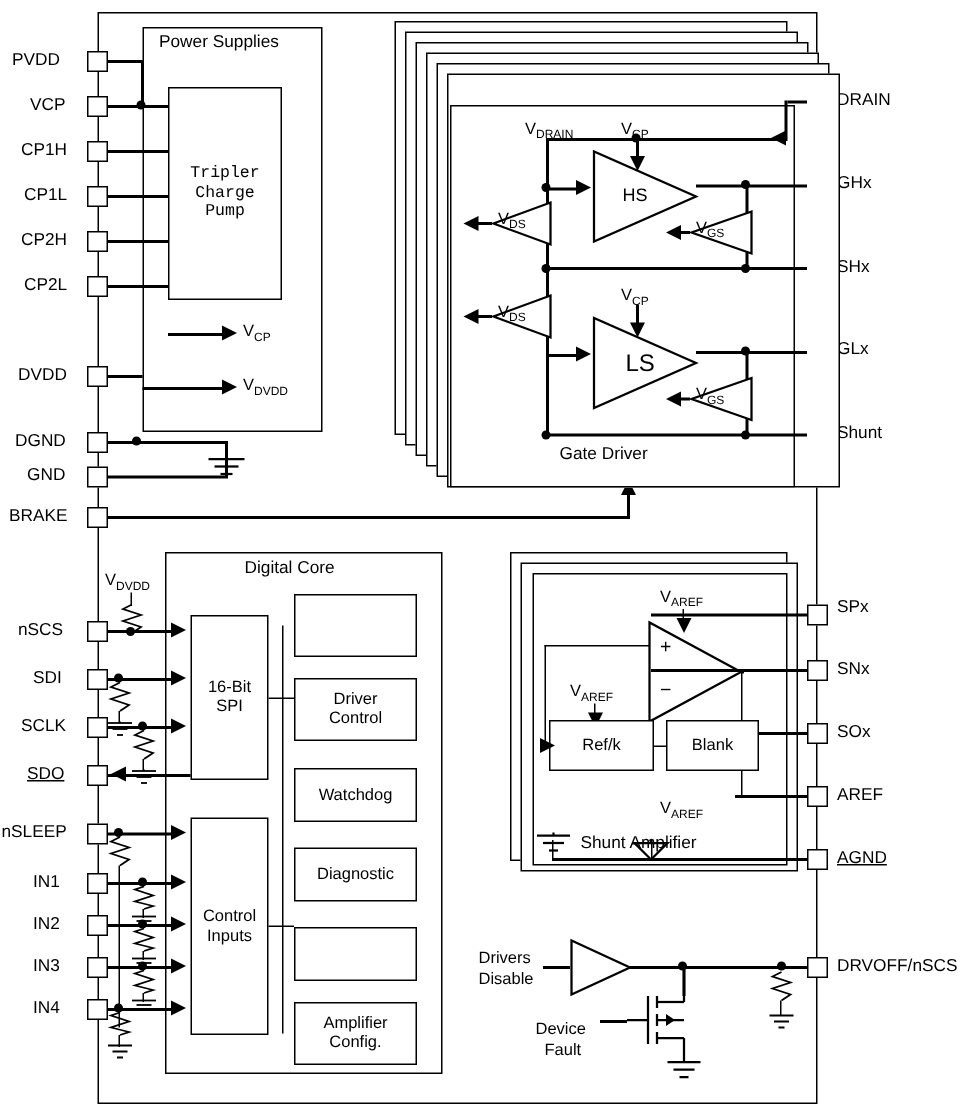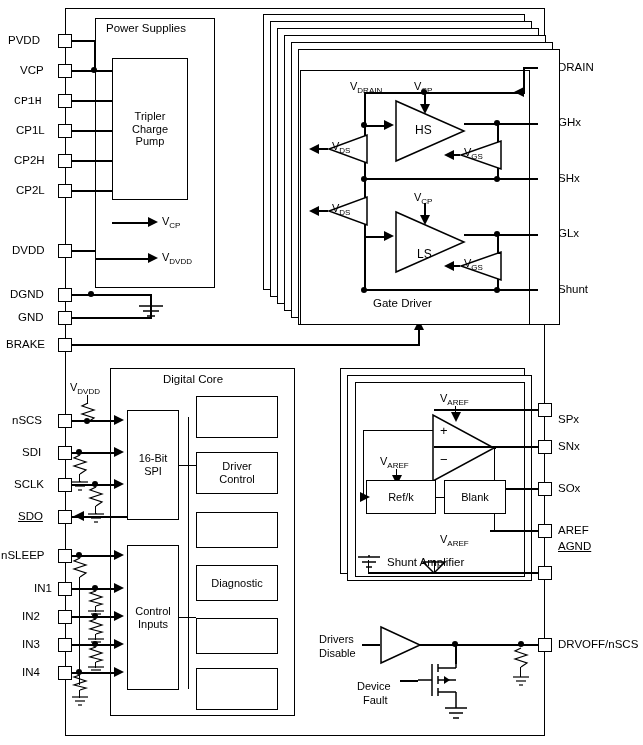--- a/index.html
+++ b/index.html
@@ -31,21 +31,21 @@
   <div class="box" style="left:65px;top:8px;width:480px;height:728px;"></div>
 
   <div>
     <div class="pin" style="left:58px;top:34px;"></div>
     <div class="pinlbl" style="left:8px;top:34px;">PVDD</div>
 
     <div class="pin" style="left:58px;top:64px;"></div>
     <div class="pinlbl" style="left:20px;top:64px;">VCP</div>
 
     <div class="pin" style="left:58px;top:94px;"></div>
-    <div class="pinlbl" style="left:14px;top:94px;font-family:Liberation Mono, monospace;">CP1H</div>
+    <div class="pinlbl" style="left:14px;top:94px;">CP1H</div>
 
     <div class="pin" style="left:58px;top:124px;"></div>
     <div class="pinlbl" style="left:16px;top:124px;">CP1L</div>
 
     <div class="pin" style="left:58px;top:154px;"></div>
     <div class="pinlbl" style="left:14px;top:154px;">CP2H</div>
 
     <div class="pin" style="left:58px;top:184px;"></div>
     <div class="pinlbl" style="left:16px;top:184px;">CP2L</div>
 
@@ -70,21 +70,21 @@
     <div class="pin" style="left:58px;top:478px;"></div>
     <div class="pinlbl" style="left:14px;top:478px;">SCLK</div>
 
     <div class="pin" style="left:58px;top:510px;"></div>
     <div class="pinlbl" style="left:18px;top:510px;text-decoration:underline;">SDO</div>
 
     <div class="pin" style="left:58px;top:549px;"></div>
     <div class="pinlbl" style="left:1px;top:549px;">nSLEEP</div>
 
     <div class="pin" style="left:58px;top:582px;"></div>
-    <div class="pinlbl" style="left:22px;top:582px;margin-left:12px;">IN1</div>
+    <div class="pinlbl" style="left:22px;top:582px;">IN1</div>
 
     <div class="pin" style="left:58px;top:610px;"></div>
     <div class="pinlbl" style="left:22px;top:610px;">IN2</div>
 
     <div class="pin" style="left:58px;top:638px;"></div>
     <div class="pinlbl" style="left:22px;top:638px;">IN3</div>
 
     <div class="pin" style="left:58px;top:666px;"></div>
     <div class="pinlbl" style="left:22px;top:666px;">IN4</div>
   </div>
@@ -99,44 +99,44 @@
     <div class="pin" style="left:538px;top:172px;"></div>
     <div class="pinlbl" style="left:558px;top:172px;">SHx</div>
 
     <div class="pin" style="left:538px;top:227px;"></div>
     <div class="pinlbl" style="left:558px;top:227px;">GLx</div>
 
     <div class="pin" style="left:538px;top:283px;"></div>
     <div class="pinlbl" style="left:558px;top:283px;">Shunt</div>
 
     <div class="pin" style="left:538px;top:403px;"></div>
-    <div class="pinlbl" style="left:558px;top:413px;">SPx</div>
+    <div class="pinlbl" style="left:558px;top:399px;">SPx</div>
 
     <div class="pin" style="left:538px;top:440px;"></div>
     <div class="pinlbl" style="left:558px;top:440px;">SNx</div>
 
     <div class="pin" style="left:538px;top:482px;"></div>
     <div class="pinlbl" style="left:558px;top:482px;">SOx</div>
 
     <div class="pin" style="left:538px;top:524px;"></div>
     <div class="pinlbl" style="left:558px;top:524px;">AREF</div>
 
     <div class="pin" style="left:538px;top:566px;"></div>
-    <div class="pinlbl" style="left:558px;top:540px;text-decoration:underline;">AGND</div>
+    <div class="pinlbl" style="left:558px;top:566px;text-decoration:underline;">AGND</div>
 
     <div class="pin" style="left:538px;top:638px;"></div>
     <div class="pinlbl" style="left:558px;top:638px;">DRVOFF/nSCS</div>
   </div>
 
   <div class="box thin" style="left:95px;top:18px;width:120px;height:270px;"></div>
   <div class="lbl" style="left:106px;top:22px;font-size:11.5px;">Power Supplies</div>
 
   <div class="box thin" style="left:112px;top:58px;width:76px;height:142px;"></div>
   <div class="ctr" style="left:112px;top:58px;width:76px;height:142px;">
-    <span style="white-space:pre-line;">Tripler
+    <span style="white-space:pre-line;font-family:Liberation Mono, monospace;">Tripler
 Charge
 Pump</span>
   </div>
 
   <div class="ln hln" style="left:72px;top:40px;width:23px;"></div>
   <div class="ln hln" style="left:72px;top:70px;width:40px;"></div>
   <div class="ln hln" style="left:72px;top:100px;width:40px;"></div>
   <div class="ln hln" style="left:72px;top:130px;width:40px;"></div>
   <div class="ln hln" style="left:72px;top:160px;width:40px;"></div>
   <div class="ln hln" style="left:72px;top:190px;width:40px;"></div>
@@ -230,21 +230,21 @@
   <div class="ln vln" style="left:364px;top:125px;height:11px;"></div>
   <div class="dot" style="left:361px;top:122px;"></div>
   <div class="ln vln" style="left:364px;top:162px;height:17px;"></div>
   <div class="dot" style="left:361px;top:176px;"></div>
 
   <div class="ln hln" style="left:364px;top:178px;width:174px;"></div>
 
   <svg class="tri" style="left:395px;top:211px;" width="72" height="62">
     <polygon points="1,1 1,61 69,31" fill="#fff" stroke="#000" stroke-width="1.5"></polygon>
   </svg>
-  <div class="lbl" style="left:417px;top:247px;font-size:12px;">LS</div>
+  <div class="lbl" style="left:417px;top:234px;font-size:16px;">LS</div>
   <div class="ln hln" style="left:366px;top:236px;width:22px;"></div>
   <svg class="tri" style="left:384px;top:230px;" width="12" height="12">
       <polygon points="0,1 10,6 0,11" fill="#000"></polygon>
     </svg>
   <div class="ln vln" style="left:424px;top:203px;height:16px;"></div>
   <svg class="tri" style="left:419px;top:215px;" width="12" height="12">
       <polygon points="1,0 11,0 6,10" fill="#000"></polygon>
     </svg>
   <div class="ln vln" style="left:364px;top:178px;height:58px;"></div>
 
@@ -302,29 +302,36 @@
 
   <div class="box" style="left:196px;top:396px;width:82px;height:42px;"></div>
 
   <div class="box" style="left:196px;top:452px;width:82px;height:42px;"></div>
   <div class="ctr" style="left:196px;top:452px;width:82px;height:42px;">
     <span style="white-space:pre-line;">Driver
 Control</span>
   </div>
 
   <div class="box" style="left:196px;top:512px;width:82px;height:36px;"></div>
+  <div class="ctr" style="left:196px;top:512px;width:82px;height:36px;">
+    <span>Watchdog</span>
+  </div>
 
   <div class="box" style="left:196px;top:565px;width:82px;height:36px;"></div>
   <div class="ctr" style="left:196px;top:565px;width:82px;height:36px;">
     <span>Diagnostic</span>
   </div>
 
   <div class="box" style="left:196px;top:618px;width:82px;height:36px;"></div>
 
   <div class="box" style="left:196px;top:668px;width:82px;height:42px;"></div>
+  <div class="ctr" style="left:196px;top:668px;width:82px;height:42px;">
+    <span style="white-space:pre-line;">Amplifier
+Config.</span>
+  </div>
 
   <div class="lbl" style="left:70px;top:381px;">V<span class="sub">DVDD</span></div>
   <div class="ln vln1" style="left:87px;top:395px;height:9px;"></div>
   <svg style="position:absolute;left:80px;top:403px;" width="16" height="20">
     <polyline points="8,0 2,3 14,7 2,11 14,15 8,19" fill="none" stroke="#000" stroke-width="1.2"></polyline>
   </svg>
   <div class="ln vln1" style="left:87px;top:421px;height:0px;"></div>
   <div class="dot" style="left:84px;top:418px;"></div>
 
   <div class="ln hln" style="left:72px;top:420px;width:44px;"></div>

